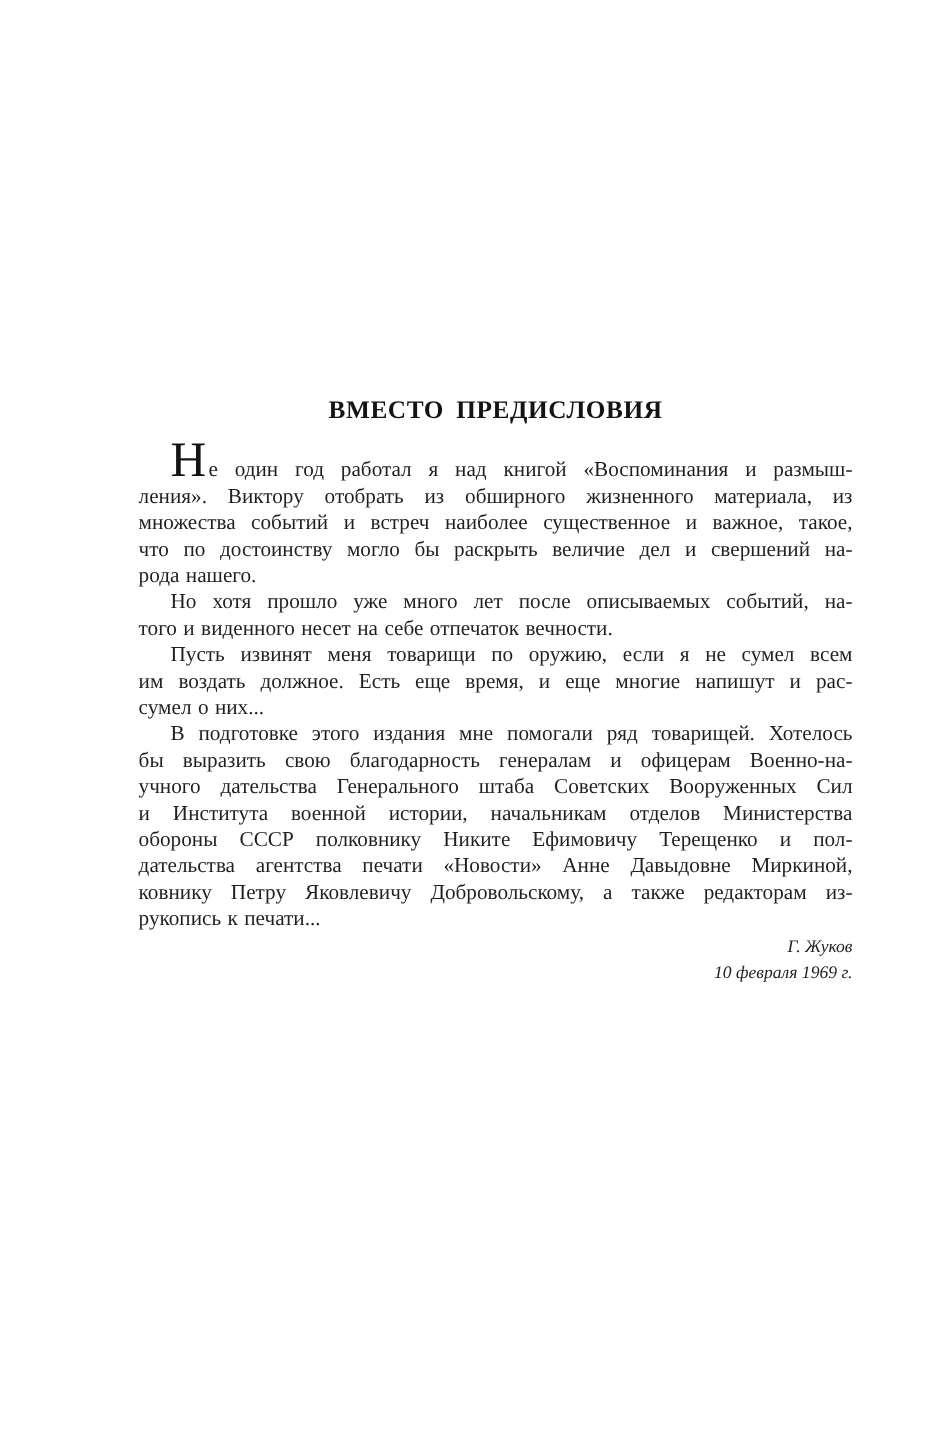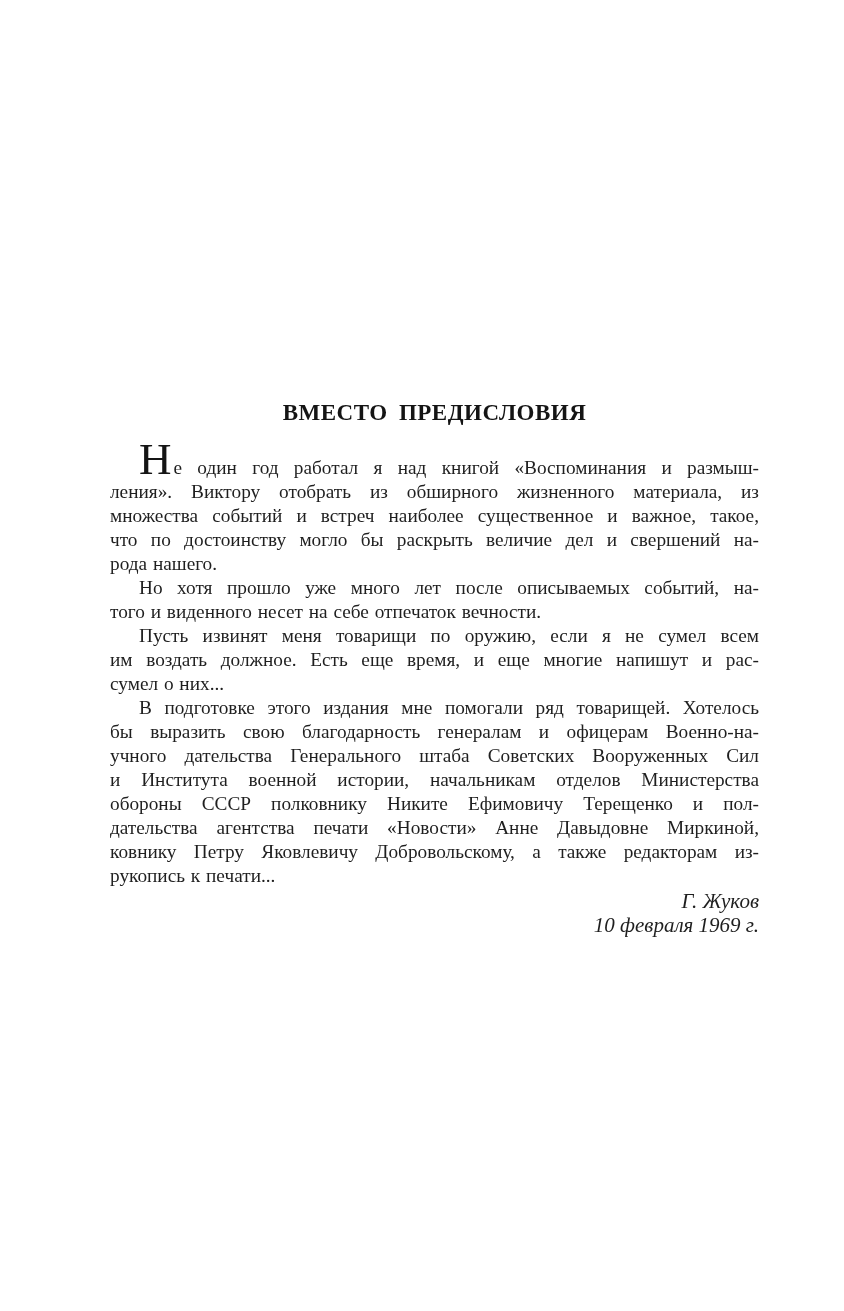--- a/index.html
+++ b/index.html
@@ -16,25 +16,24 @@
   .page {
     position: absolute;
     left: 0; top: 0;
     width: 844px;
     height: 1311px;
     background: #ffffff;
     overflow: hidden;
   }
   .content {
     position: absolute;
-    left: 110px;
+    left: 126px;
     top: 361px;
     width: 649px;
     color: #1f1f1f;
-    margin-top: 40px;
   }
   .title {
     margin: 0;
     font-size: 23px;
     font-weight: bold;
     line-height: 24px;
     text-align: center;
     letter-spacing: 0.5px;
     word-spacing: 5px;
     color: #141414;
@@ -66,21 +65,21 @@
     line-height: 0;
     margin-right: 2px;
     color: #141414;
   }
   .signature {
     margin-top: 1px;
     text-align: right;
     font-style: italic;
   }
   .sig-line {
-    font-size: 21px;
+    font-size: 16px;
     line-height: 24px;
   }
 </style>
 </head>
 <body>
 
 <div class="page">
   <div class="content">
     <h1 class="title">ВМЕСТО ПРЕДИСЛОВИЯ</h1>
     <div class="paras">

